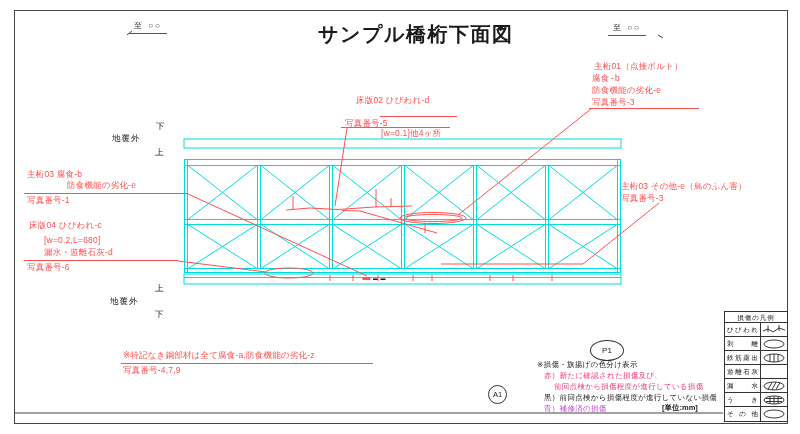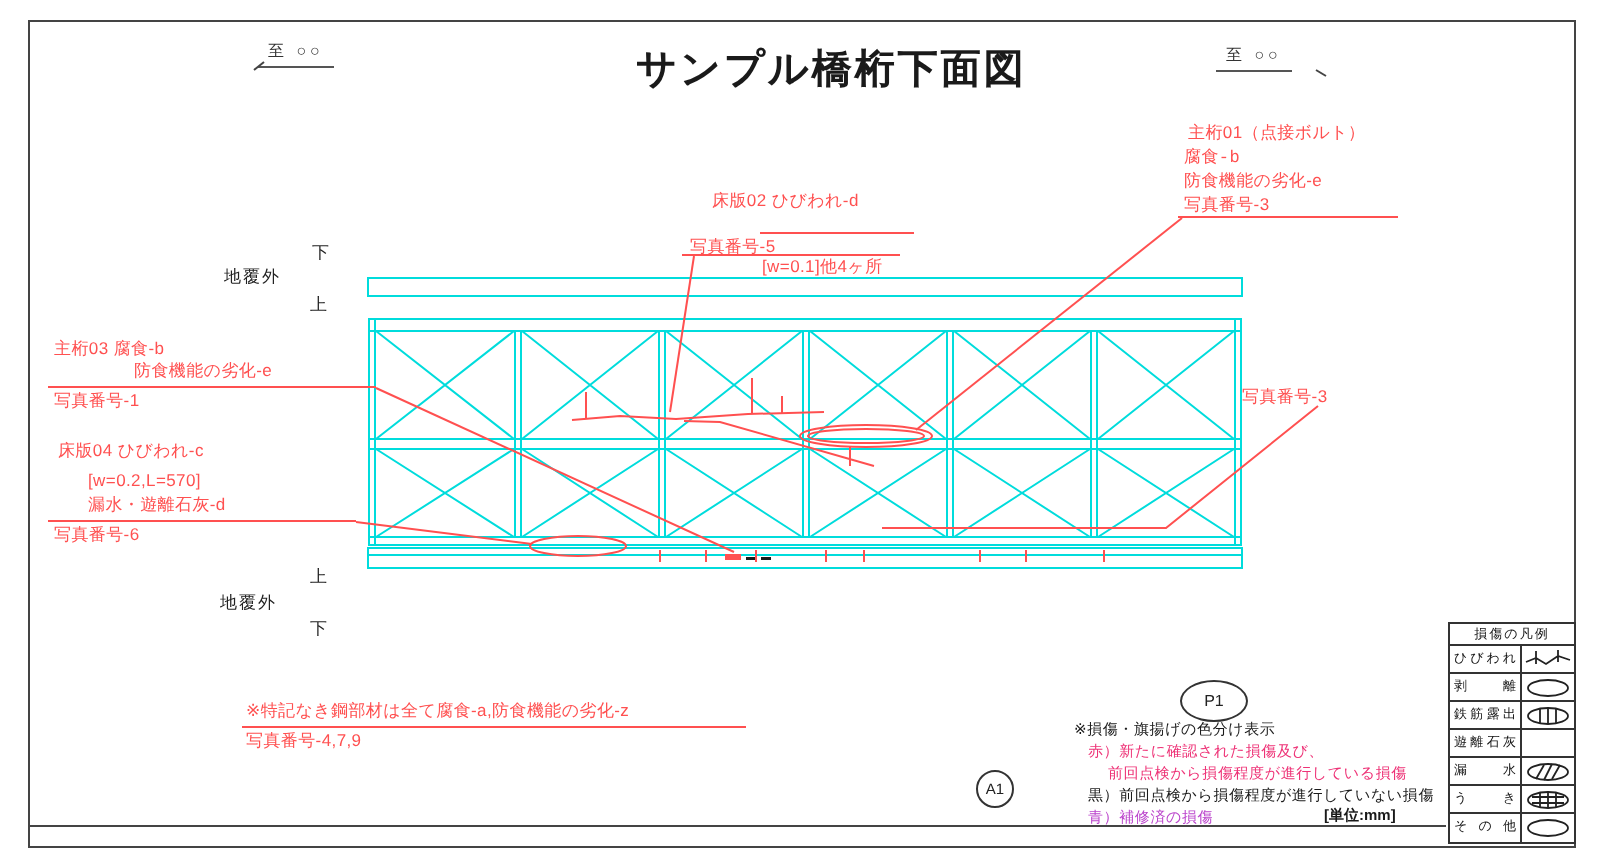--- a/index.html
+++ b/index.html
@@ -145,25 +145,26 @@
   <div class="rline" style="left:380px;top:116px;width:77px;"></div>
   <div class="abs red-ann" style="left:345px;top:118px;">写真番号-5</div>
   <div class="rline" style="left:341px;top:127px;width:109px;"></div>
 
   <div class="abs red-ann" style="left:27px;top:169px;">主桁03 腐食-b</div>
   <div class="abs red-ann" style="left:67px;top:180px;">防食機能の劣化-e</div>
   <div class="rline" style="left:24px;top:193px;width:164px;"></div>
   <div class="abs red-ann" style="left:27px;top:195px;">写真番号-1</div>
 
   <div class="abs red-ann" style="left:29px;top:220px;">床版04 ひびわれ-c</div>
-  <div class="abs red-ann" style="left:44px;top:235px;">[w=0.2,L=570]</div>
+  <div class="abs red-ann" style="left:44px;top:235px;">[w=0.2,L=680]</div>
   <div class="abs red-ann" style="left:44px;top:247px;">漏水・遊離石灰-d</div>
   <div class="rline" style="left:24px;top:260px;width:154px;"></div>
   <div class="abs red-ann" style="left:27px;top:262px;">写真番号-6</div>
 
+  <div class="abs red-ann" style="left:621px;top:181px;">主桁03 その他-e（鳥のふん害）</div>
   <div class="abs red-ann" style="left:621px;top:193px;">写真番号-3</div>
 
   <div class="abs red-ann" style="left:123px;top:350px;">※特記なき鋼部材は全て腐食-a,防食機能の劣化-z</div>
   <div class="rline" style="left:121px;top:363px;width:252px;"></div>
   <div class="abs red-ann" style="left:123px;top:365px;">写真番号-4,7,9</div>
 
   <div class="abs balloon" style="left:590px;top:340px;width:34px;height:21px;">P1</div>
   <div class="abs balloon" style="left:488px;top:385px;width:19px;height:19px;font-size:7.5px;">A1</div>
 
   <div class="abs note-line nblack" style="left:537px;top:360px;">※損傷・旗揚げの色分け表示</div>

